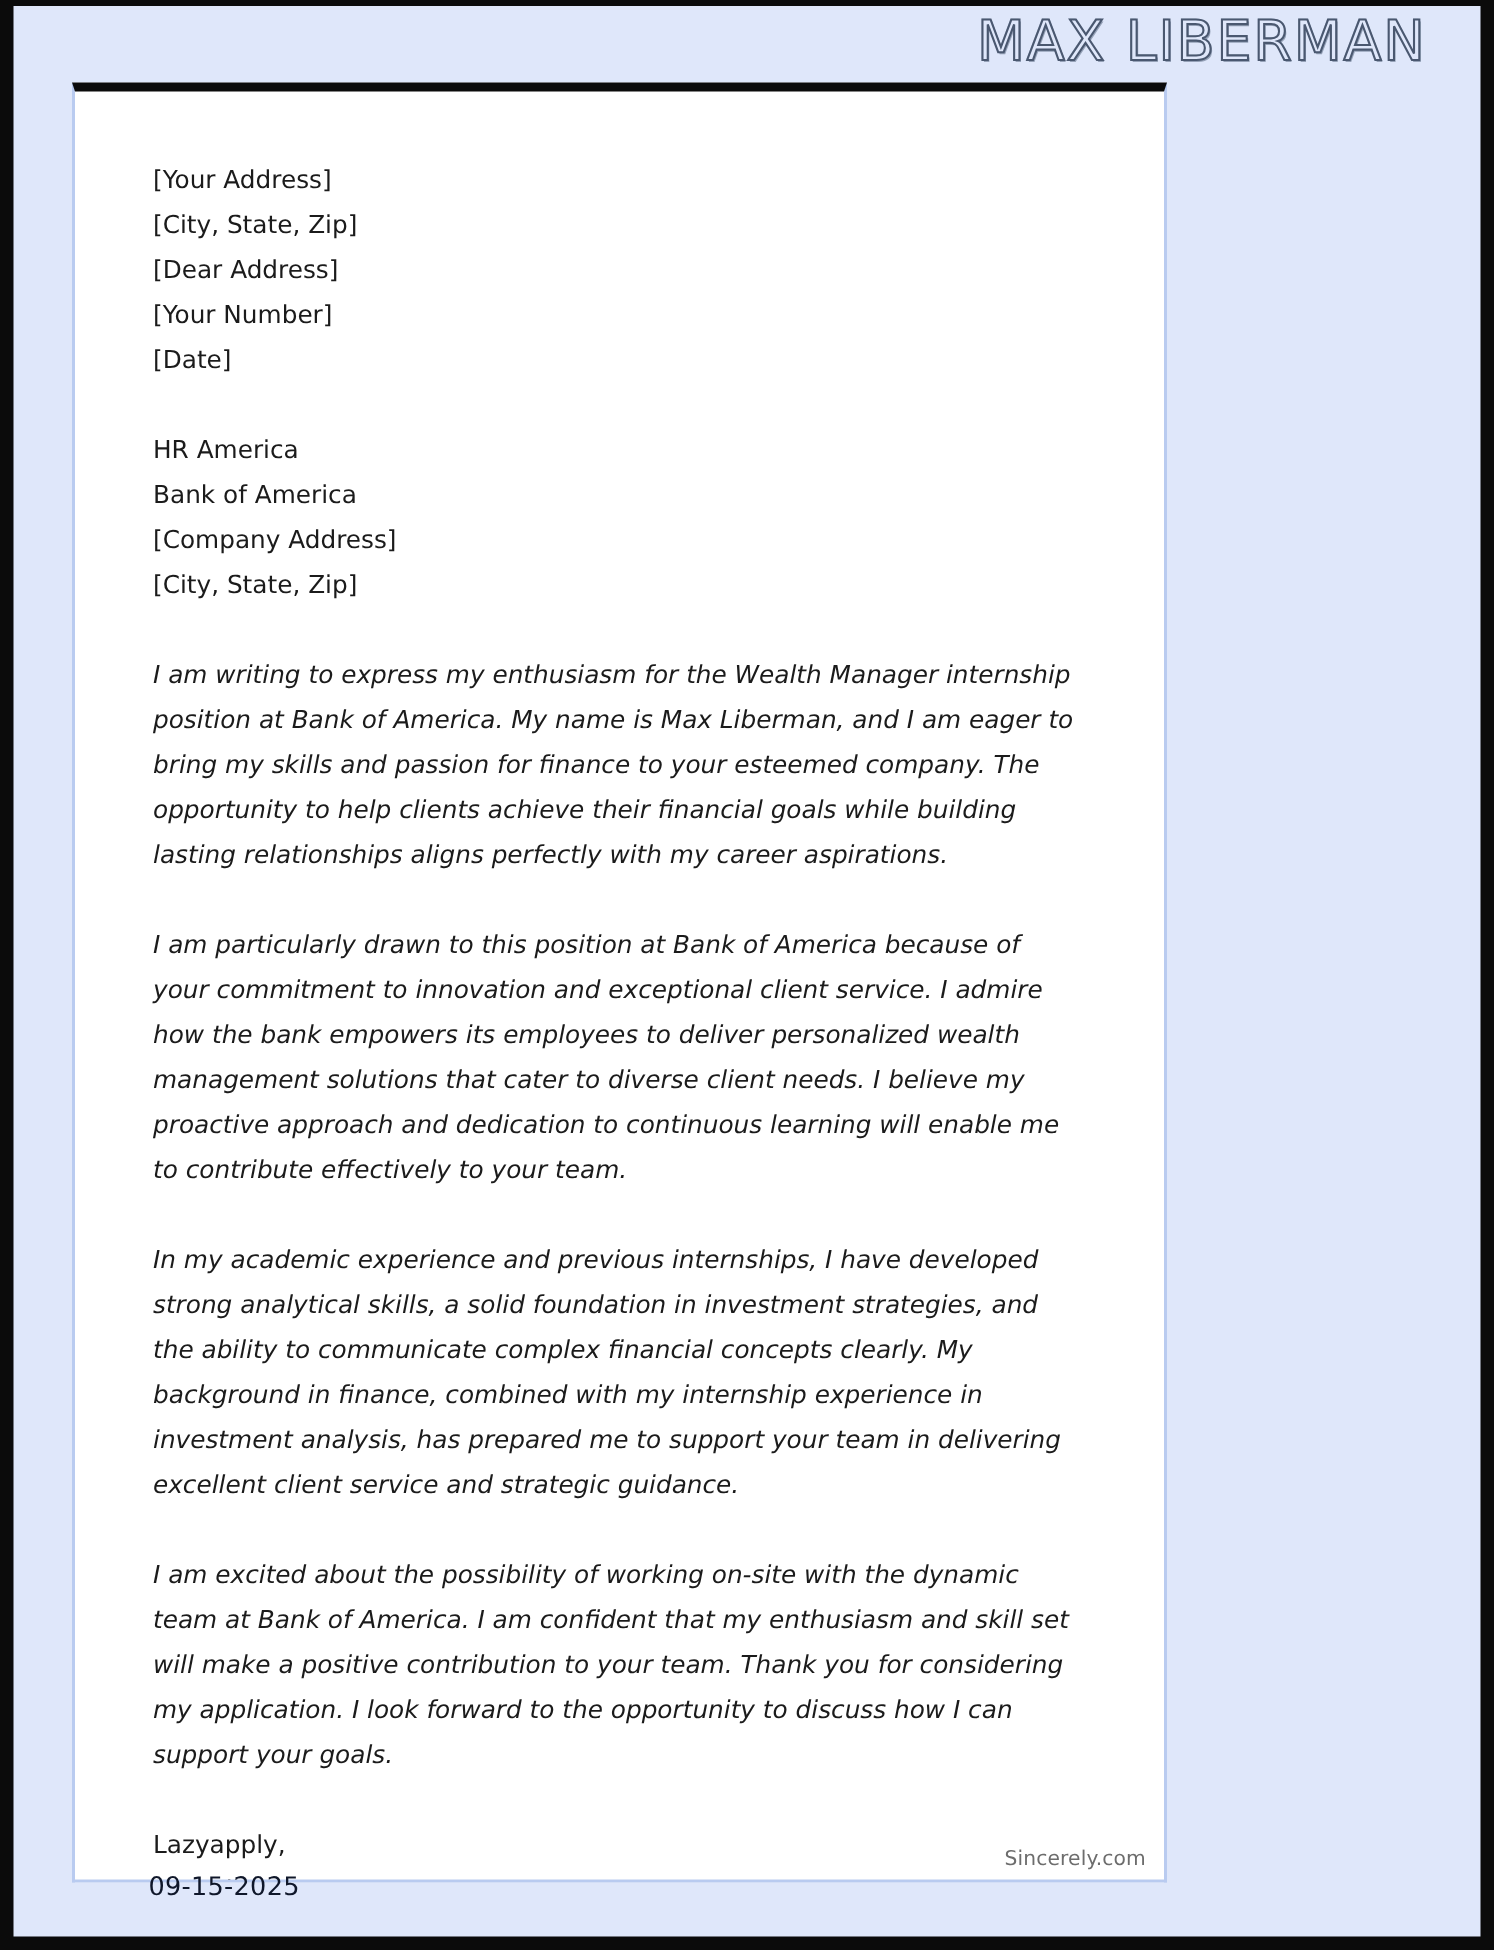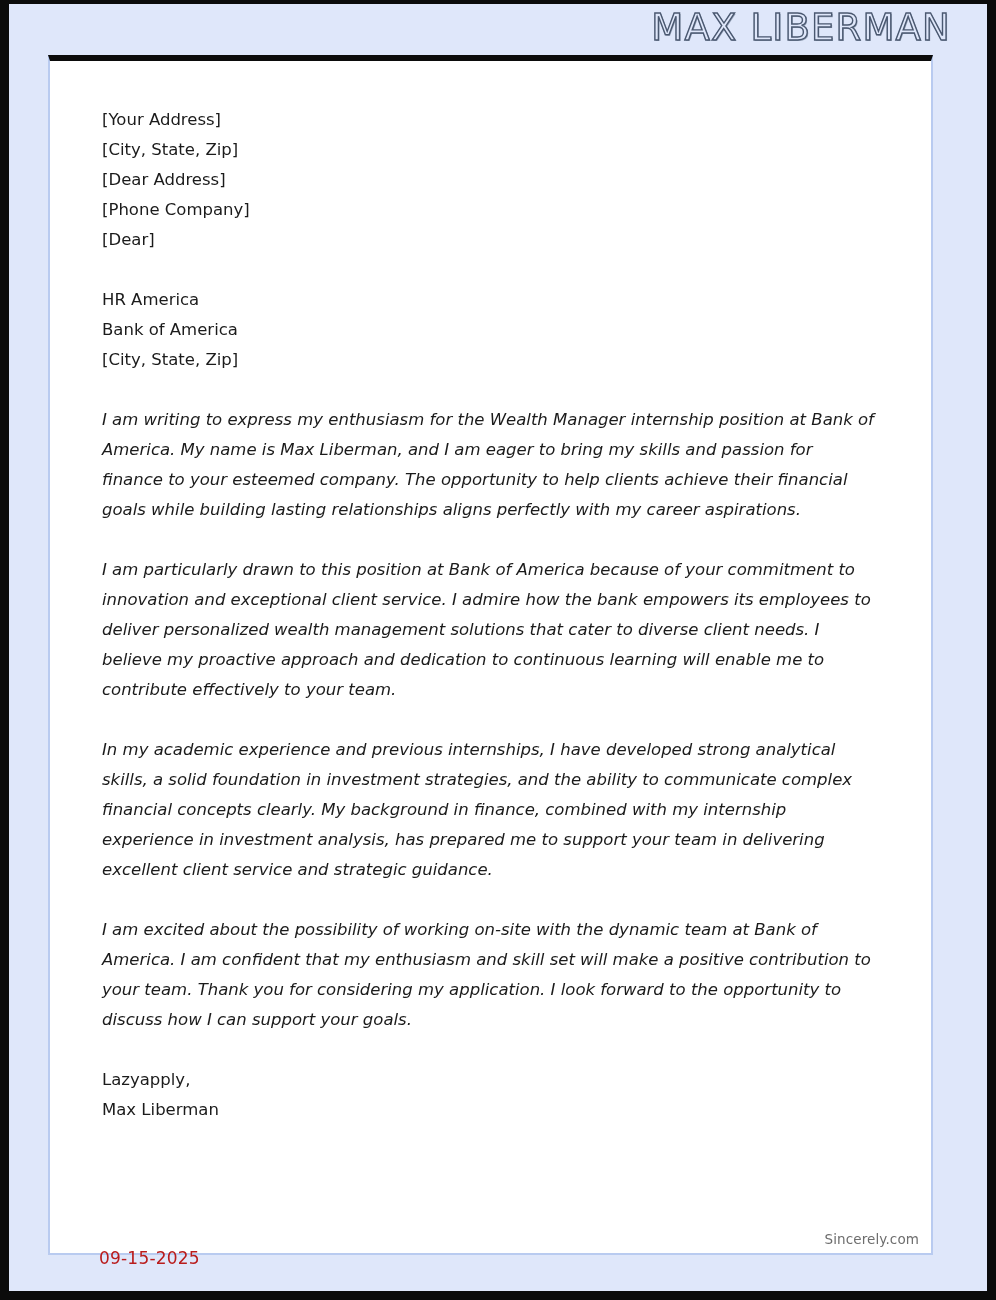--- a/index.html
+++ b/index.html
@@ -53,21 +53,21 @@
       -0.5px -0.5px 0 rgba(140,155,180,0.5);
     white-space: nowrap;
     margin-top: 2px;
   }
 
   
   .letter-card {
     position: absolute;
     left: 39px;
     top: 51px;
-    width: 885px;
+    width: 730px;
     height: 1200px;
     background: #ffffff;
     border-top: 6px solid #0b0b0b;
     border-left: 2px solid #b9cbf0;
     border-right: 2px solid #b9cbf0;
     border-bottom: 2px solid #b9cbf0;
     box-sizing: border-box;
     overflow: hidden;
   }
 
@@ -111,21 +111,21 @@
     letter-spacing: 0.1px;
   }
 
   
   .date-stamp {
     position: absolute;
     left: 90px;
     top: 1243px;
     font-size: 17px;
     line-height: 22px;
-    color: #b91c1c;
+    color: #0f172a;
     font-family: "DejaVu Sans", sans-serif;
     letter-spacing: 0.2px;
     white-space: nowrap;
   }
 </style>
 </head>
 <body>
 
 <div class="page">
 
@@ -133,27 +133,28 @@
     <div class="header-name">MAX LIBERMAN</div>
   </div>
 
   <div class="letter-card">
     <div class="letter-body">
 
       <div class="block">
         <div class="addr-line">[Your Address]</div>
         <div class="addr-line">[City, State, Zip]</div>
         <div class="addr-line">[Dear Address]</div>
-        <div class="addr-line">[Phone Company]</div>
-        <div class="addr-line">[Dear]</div>
+        <div class="addr-line">[Your Number]</div>
+        <div class="addr-line">[Date]</div>
       </div>
 
       <div class="block">
         <div class="recipient-line">HR America</div>
         <div class="recipient-line">Bank of America</div>
+        <div class="recipient-line">[Company Address]</div>
         <div class="recipient-line">[City, State, Zip]</div>
       </div>
 
 
       <p class="para">I am writing to express my enthusiasm for the Wealth Manager internship position at Bank of America. My name is Max Liberman, and I am eager to bring my skills and passion for finance to your esteemed company. The opportunity to help clients achieve their financial goals while building lasting relationships aligns perfectly with my career aspirations.</p>
       <p class="para">I am particularly drawn to this position at Bank of America because of your commitment to innovation and exceptional client service. I admire how the bank empowers its employees to deliver personalized wealth management solutions that cater to diverse client needs. I believe my proactive approach and dedication to continuous learning will enable me to contribute effectively to your team.</p>
       <p class="para">In my academic experience and previous internships, I have developed strong analytical skills, a solid foundation in investment strategies, and the ability to communicate complex financial concepts clearly. My background in finance, combined with my internship experience in investment analysis, has prepared me to support your team in delivering excellent client service and strategic guidance.</p>
       <p class="para">I am excited about the possibility of working on-site with the dynamic team at Bank of America. I am confident that my enthusiasm and skill set will make a positive contribution to your team. Thank you for considering my application. I look forward to the opportunity to discuss how I can support your goals.</p>
 
       <div class="closing-block">

